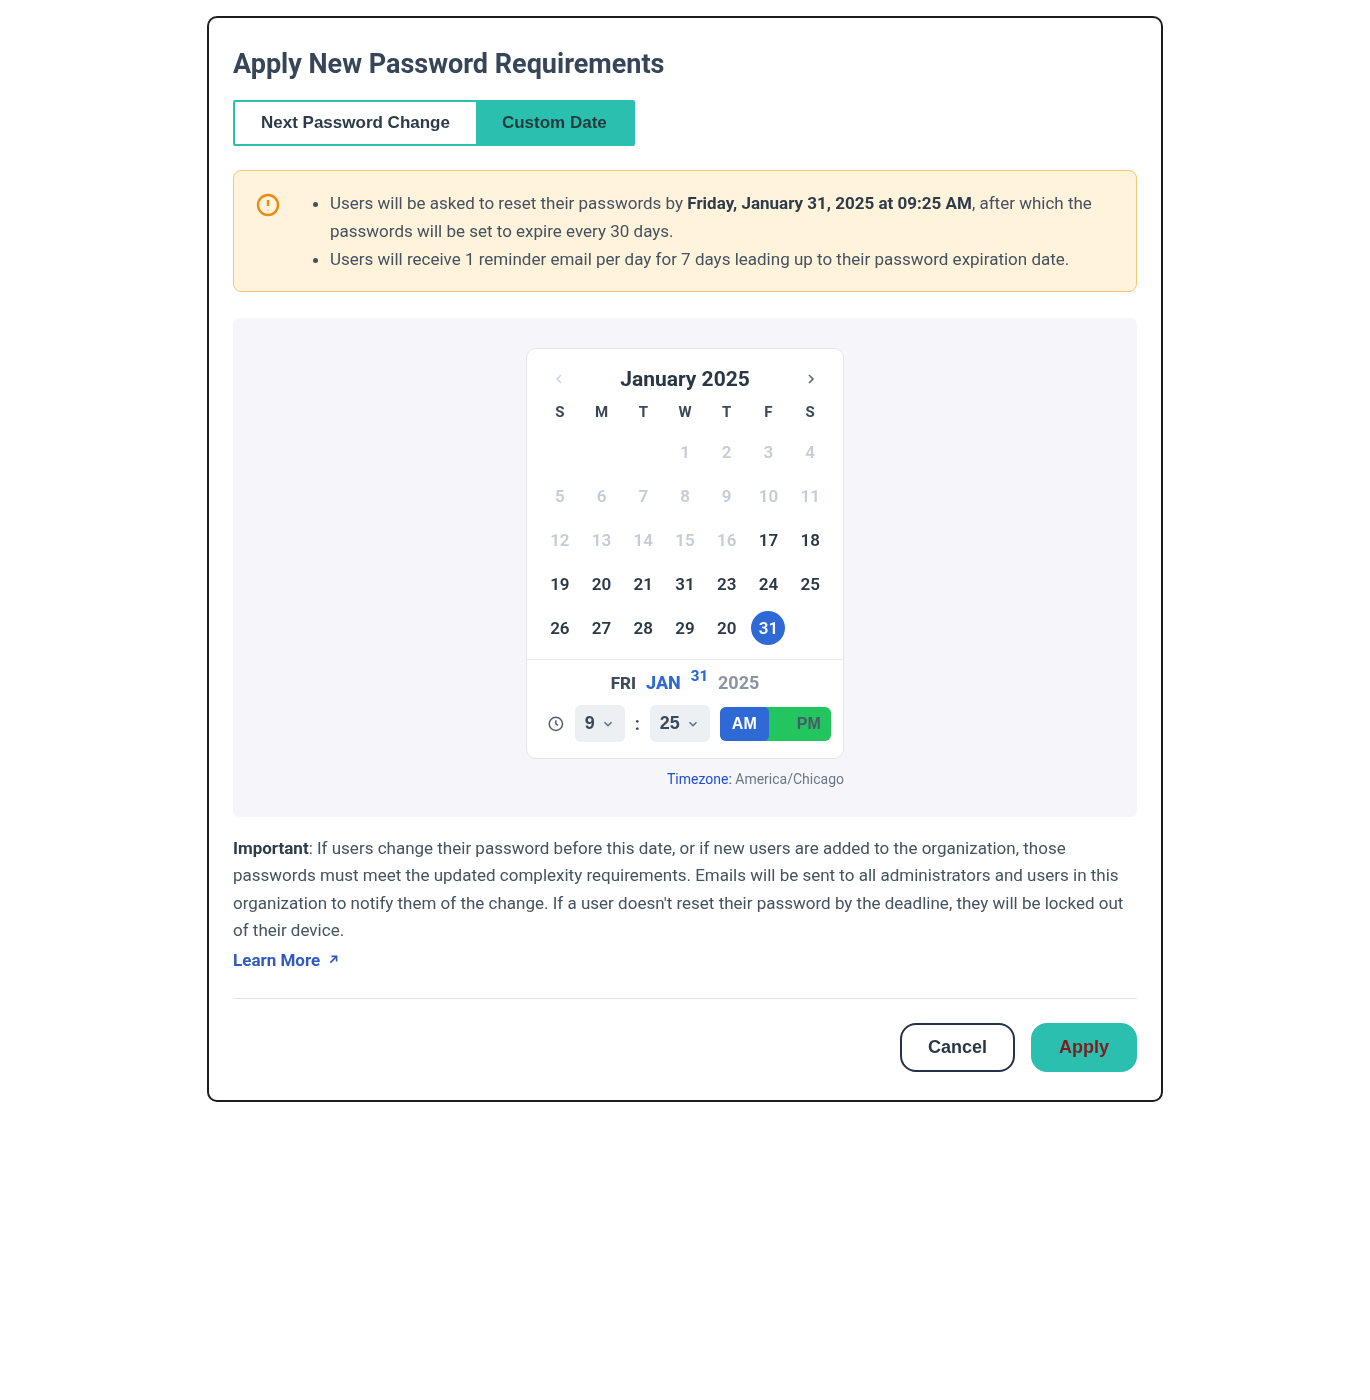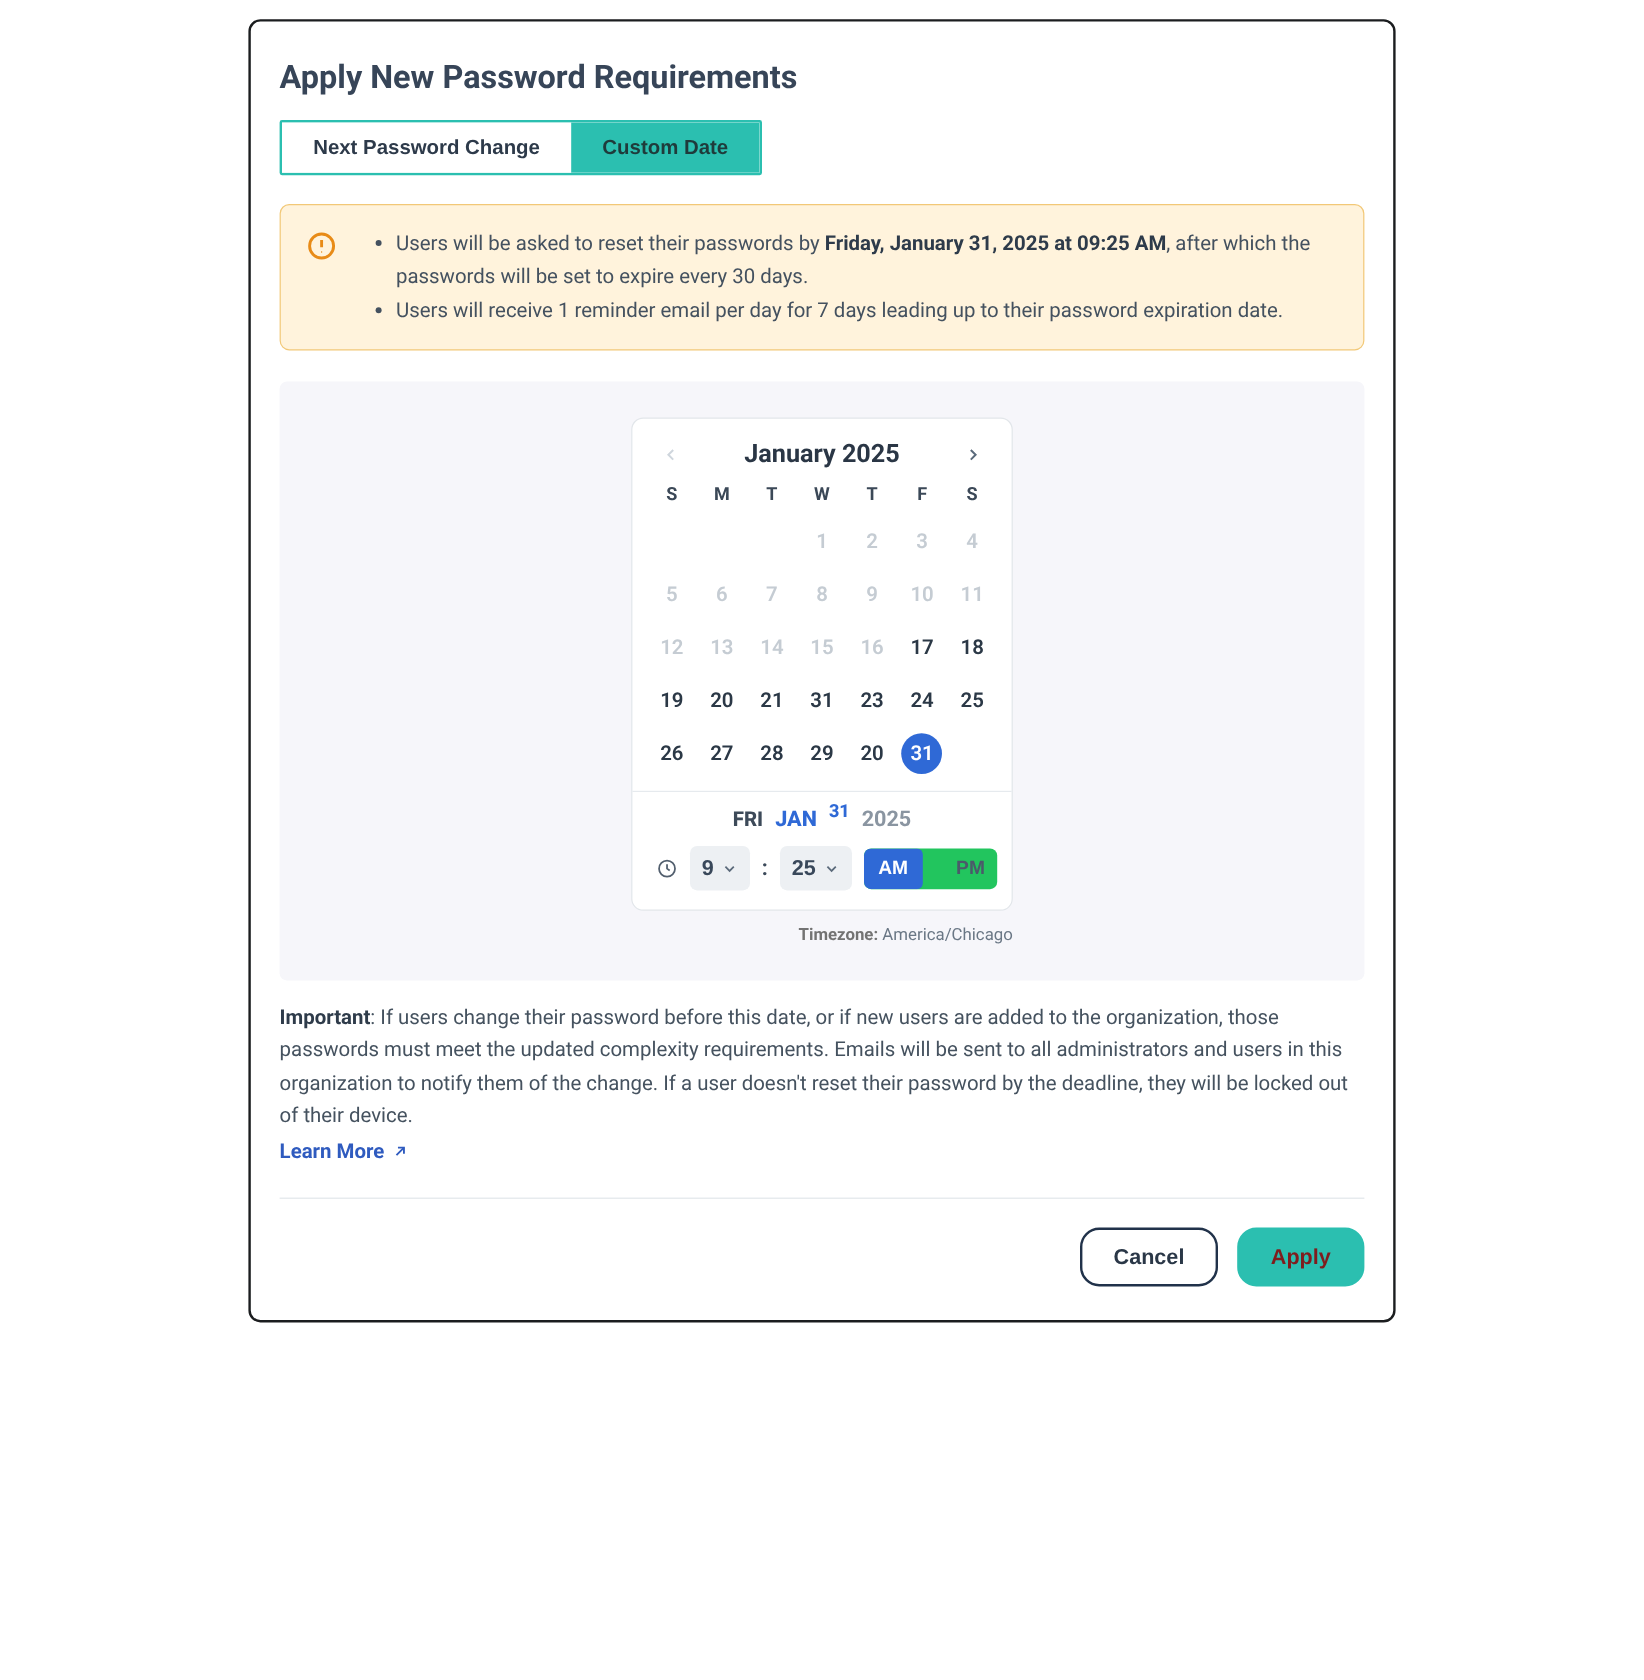--- a/index.html
+++ b/index.html
@@ -180,21 +180,21 @@
     color:#fff;
     border-radius:5px;
   }
   .tz-line {
     width: 318px;
     text-align: right;
     margin-top: 12px;
     font-size: 14px;
     color:#6a7785;
   }
-  .tz-line strong { font-weight:700; color:#737373;}
+  .tz-line strong { font-weight:400; color:#1d4ed8;}
   .important {
     font-size: 17px;
     line-height: 1.6;
     color:#45525f;
     margin-bottom: 6px;
   }
   .important strong { color:#2e3b4a; font-weight:700;}
   .learn-more {
     display:inline-flex; align-items:center; gap:6px;
     color:#2f5bbf;

